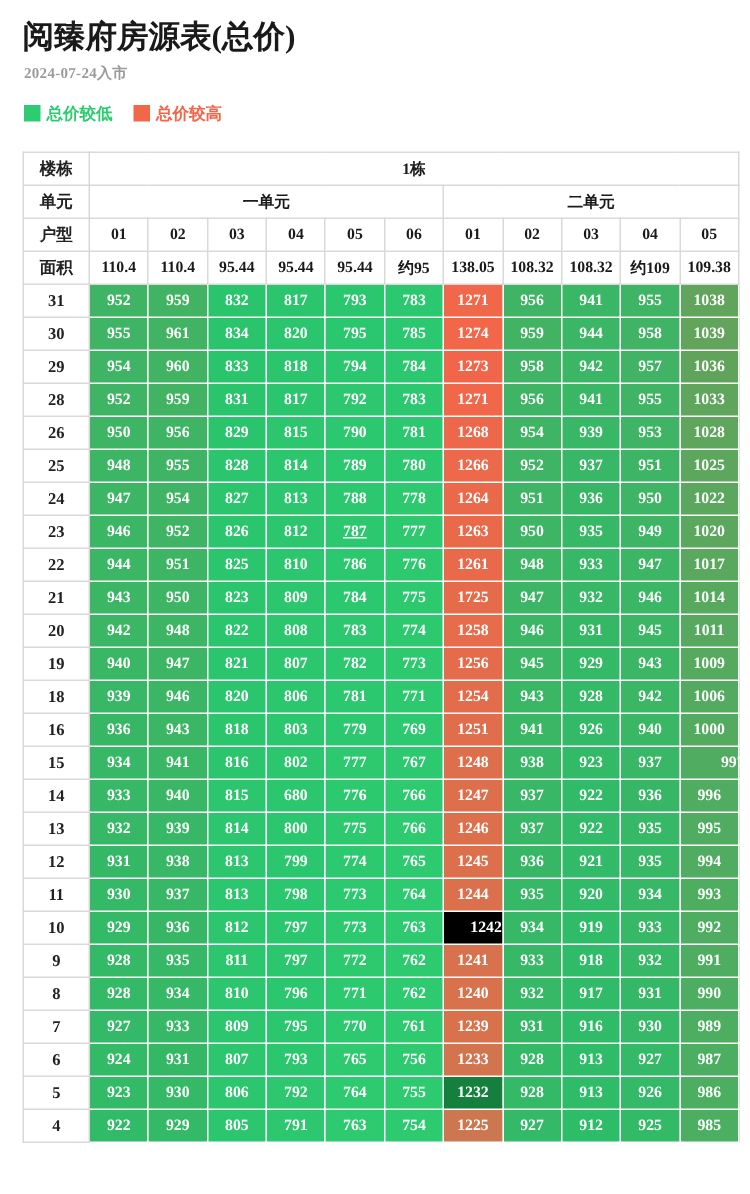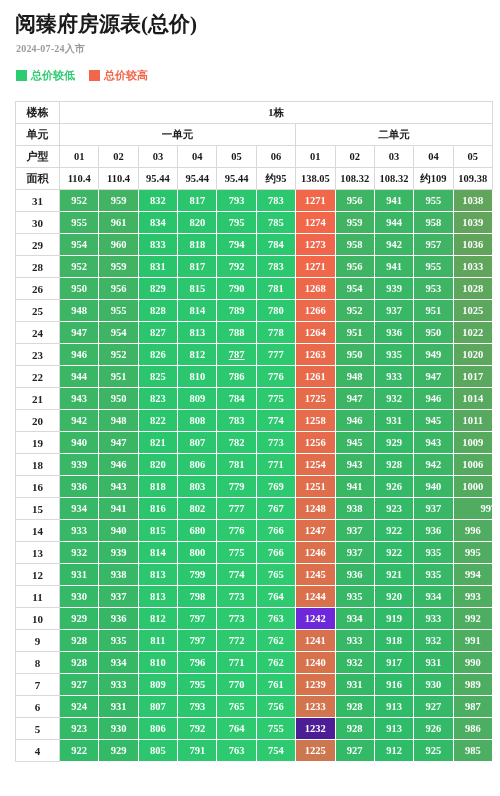--- a/index.html
+++ b/index.html
@@ -380,21 +380,21 @@
           <td class="cell" style="background: rgb(79, 173, 96);">993</td>
         </tr>
         <tr>
           <td class="rowhdr">10</td>
           <td class="cell" style="background: rgb(52, 185, 103);">929</td>
           <td class="cell" style="background: rgb(55, 183, 102);">936</td>
           <td class="cell" style="background: rgb(43, 198, 110);">812</td>
           <td class="cell" style="background: rgb(43, 199, 110);">797</td>
           <td class="cell" style="background: rgb(44, 201, 111);">773</td>
           <td class="cell" style="background: rgb(45, 202, 112);">763</td>
-          <td class="cell" style="background: #6d28d9;">1242</td>
+          <td class="cell" style="background: #000000; text-align: right;">1242</td>
           <td class="cell" style="background: rgb(54, 184, 102);">934</td>
           <td class="cell" style="background: rgb(48, 187, 104);">919</td>
           <td class="cell" style="background: rgb(54, 184, 102);">933</td>
           <td class="cell" style="background: rgb(78, 173, 96);">992</td>
         </tr>
         <tr>
           <td class="rowhdr">9</td>
           <td class="cell" style="background: rgb(52, 185, 103);">928</td>
           <td class="cell" style="background: rgb(55, 184, 102);">935</td>
           <td class="cell" style="background: rgb(43, 198, 110);">811</td>
@@ -450,21 +450,21 @@
           <td class="cell" style="background: rgb(76, 174, 97);">987</td>
         </tr>
         <tr>
           <td class="rowhdr">5</td>
           <td class="cell" style="background: rgb(50, 186, 103);">923</td>
           <td class="cell" style="background: rgb(53, 185, 103);">930</td>
           <td class="cell" style="background: rgb(43, 198, 110);">806</td>
           <td class="cell" style="background: rgb(44, 199, 111);">792</td>
           <td class="cell" style="background: rgb(45, 202, 112);">764</td>
           <td class="cell" style="background: rgb(45, 202, 112);">755</td>
-          <td class="cell" style="background: #4c1d95;">1232</td>
+          <td class="cell" style="background: #15803d;">1232</td>
           <td class="cell" style="background: rgb(52, 185, 103);">928</td>
           <td class="cell" style="background: rgb(46, 188, 104);">913</td>
           <td class="cell" style="background: rgb(51, 185, 103);">926</td>
           <td class="cell" style="background: rgb(76, 174, 97);">986</td>
         </tr>
         <tr>
           <td class="rowhdr">4</td>
           <td class="cell" style="background: rgb(49, 186, 103);">922</td>
           <td class="cell" style="background: rgb(52, 185, 103);">929</td>
           <td class="cell" style="background: rgb(43, 198, 110);">805</td>

